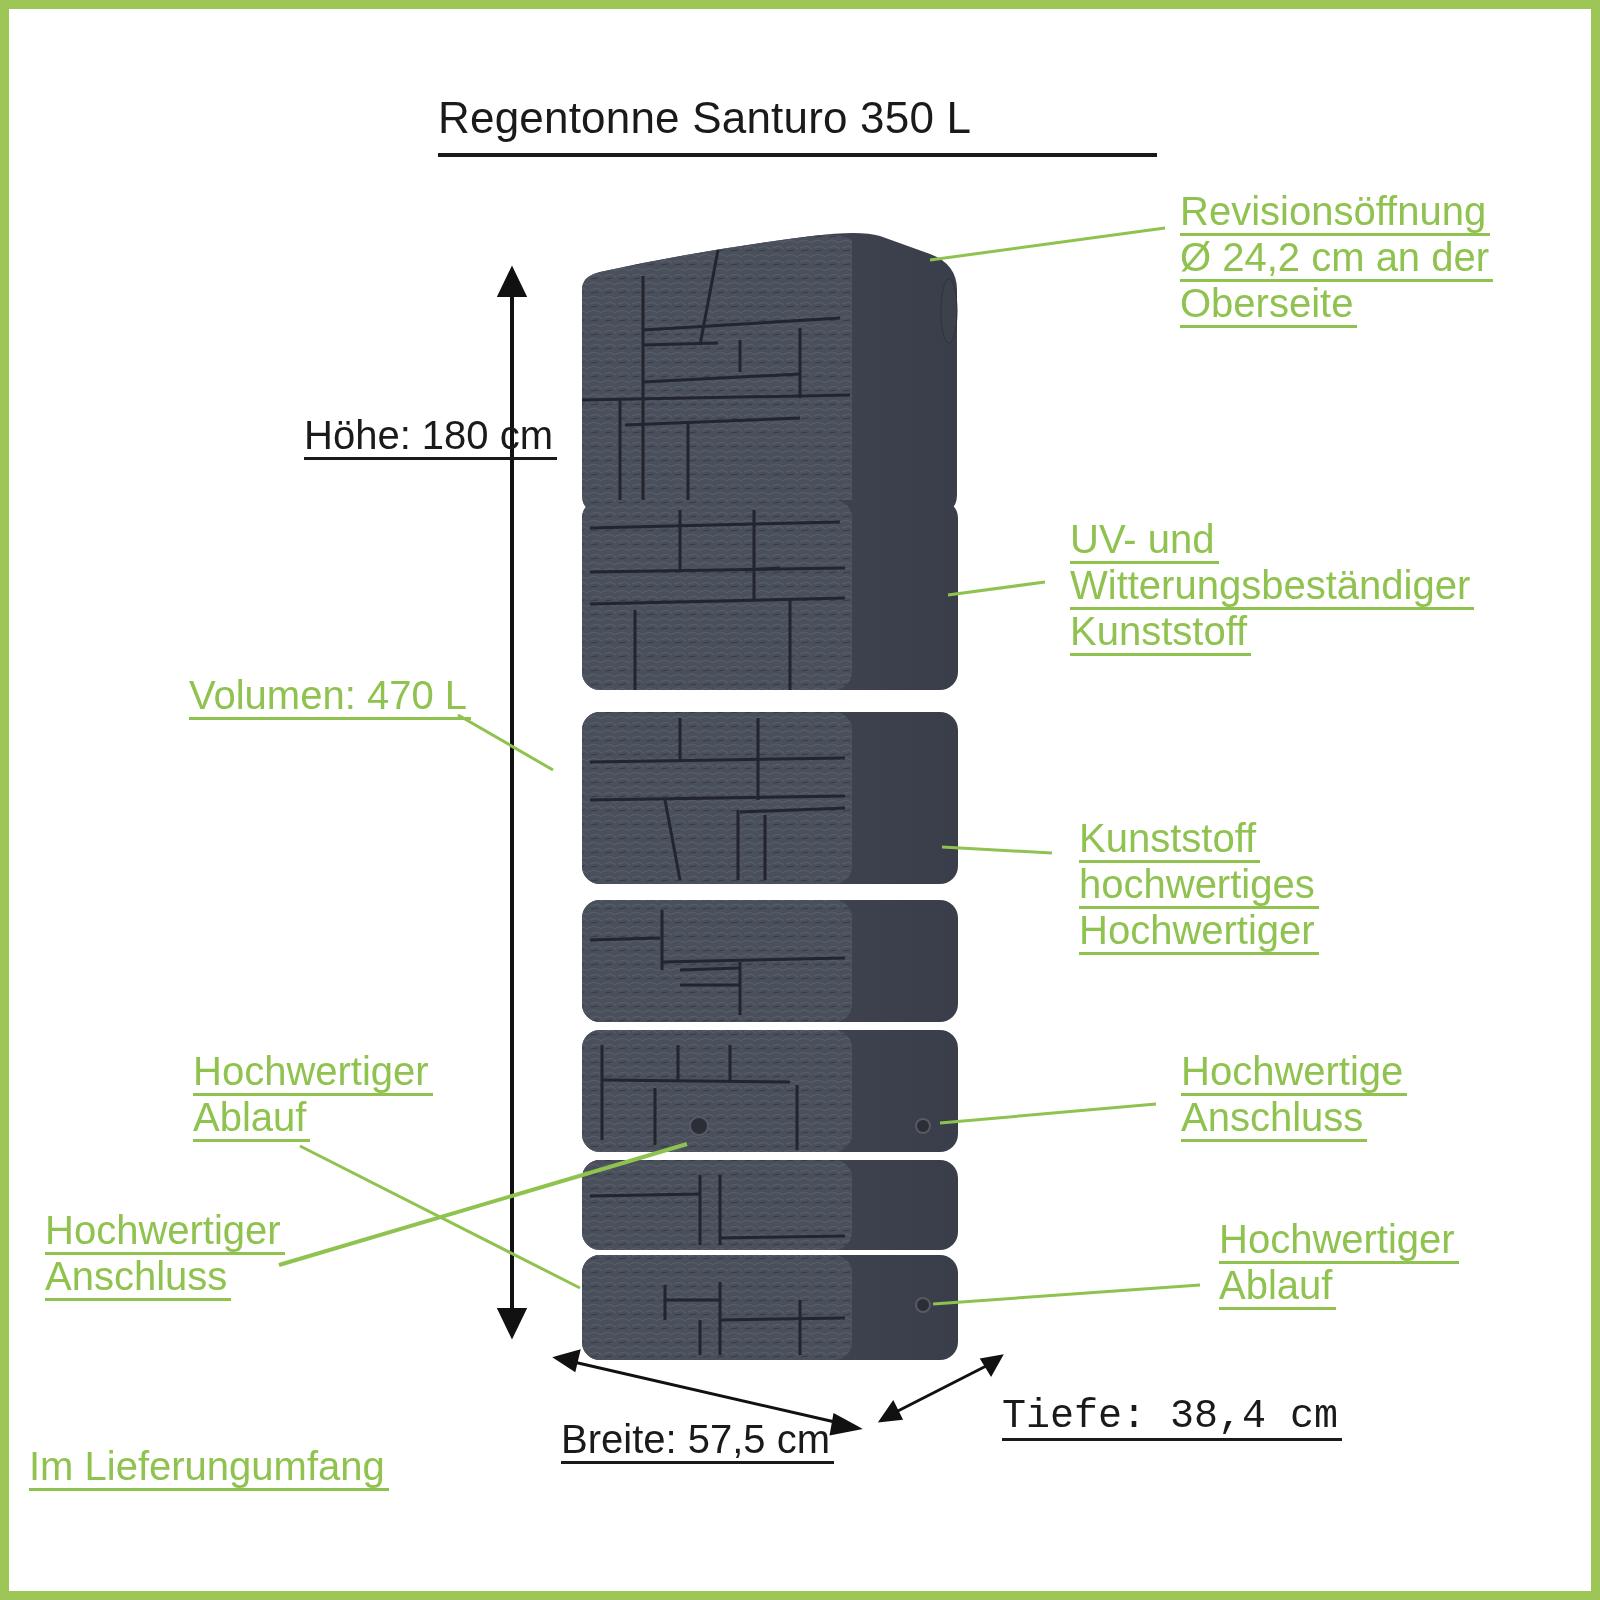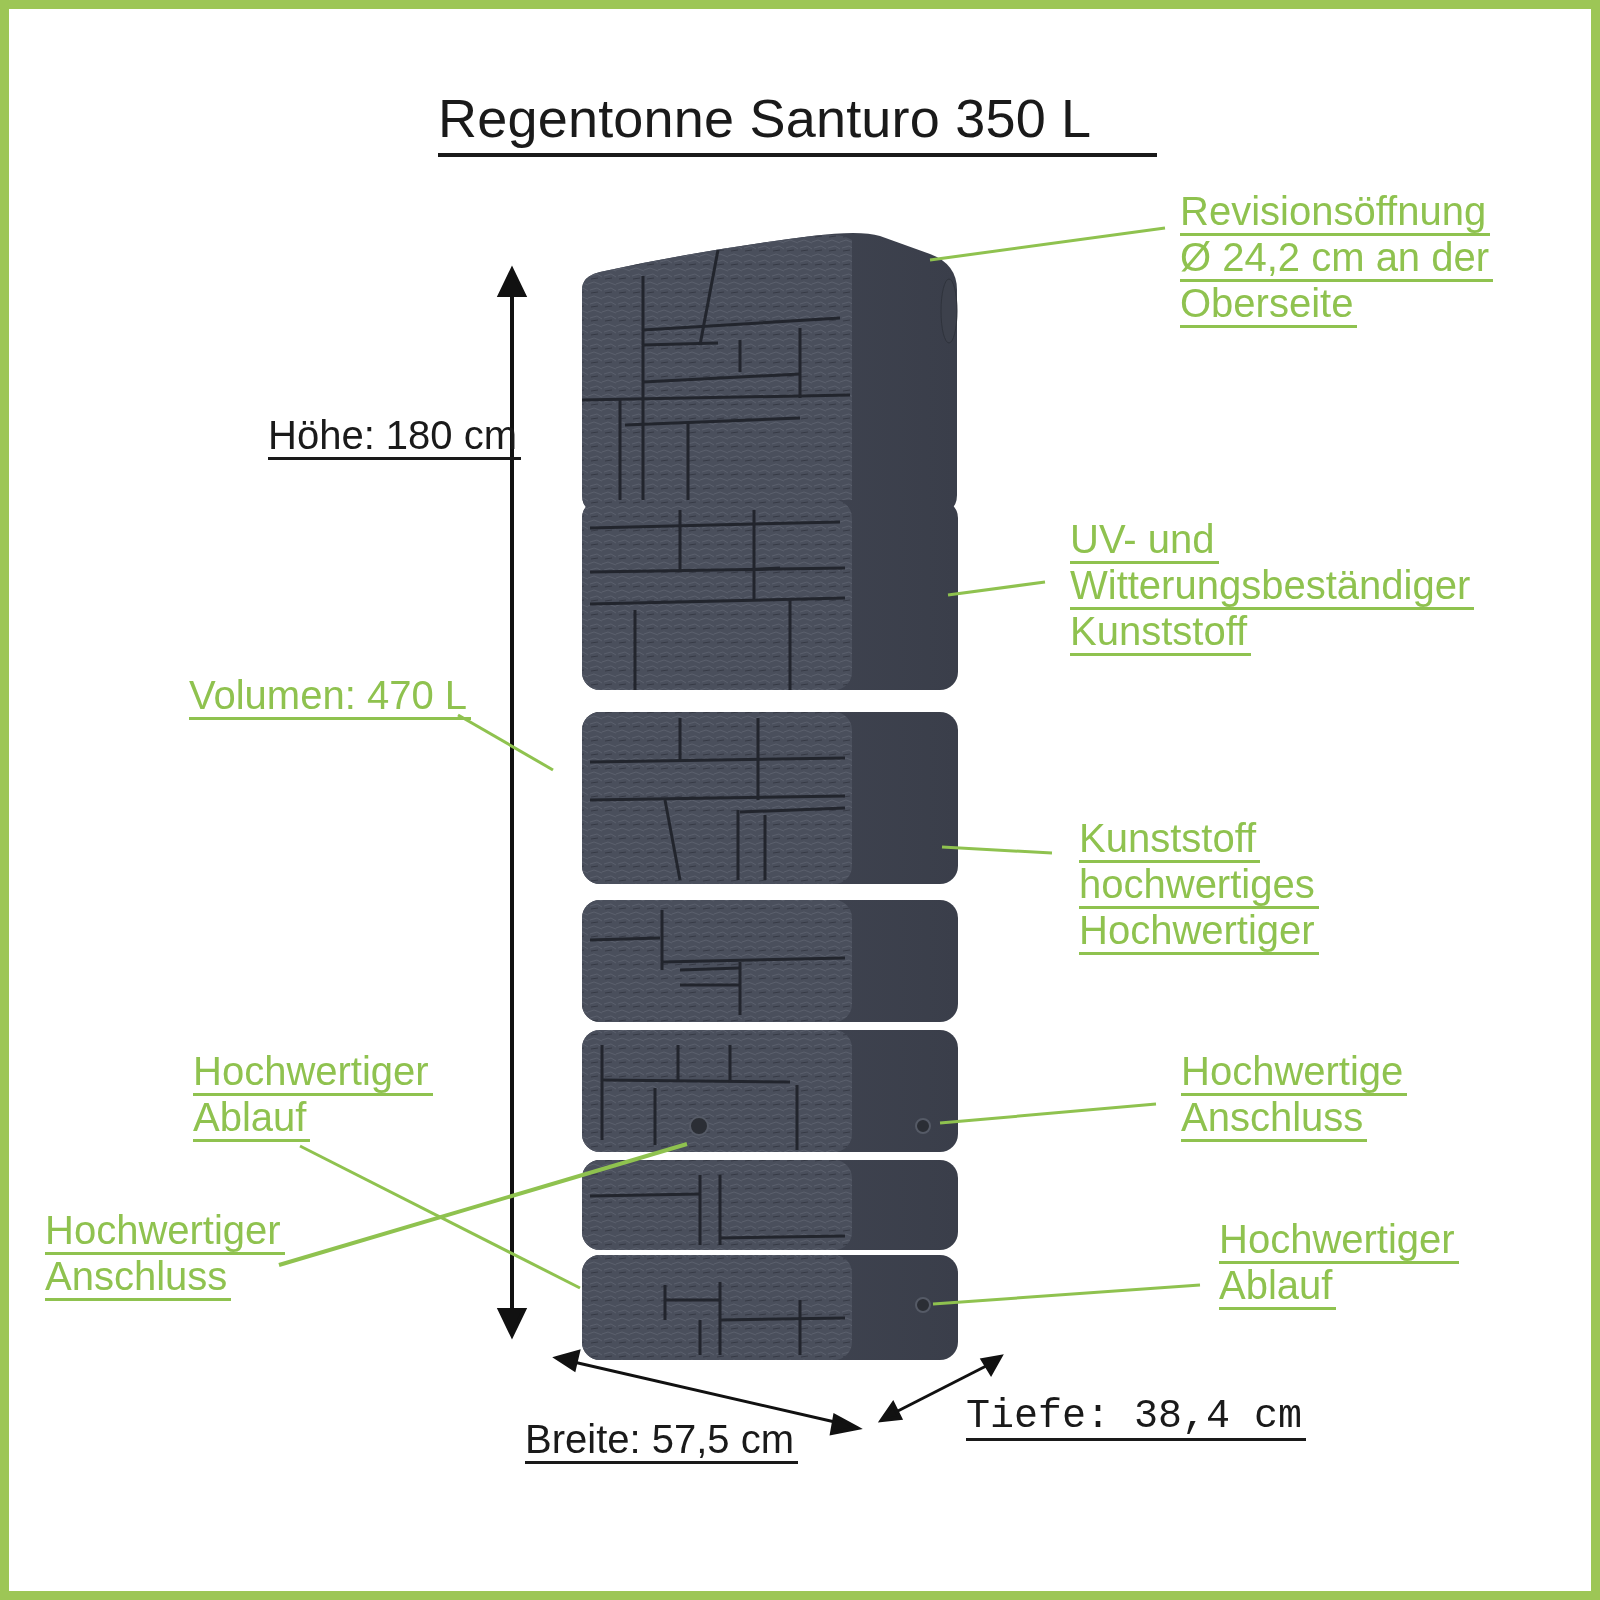--- a/index.html
+++ b/index.html
@@ -1,24 +1,24 @@
 <!DOCTYPE html>
 <html><head>
 <meta charset="utf-8">
 <style>
   html,body{margin:0;padding:0;background:#fff;}
   body{width:1600px;height:1600px;position:relative;overflow:hidden;font-family:"Liberation Sans",sans-serif;}
   .frame{position:absolute;left:0;top:0;width:1600px;height:1600px;box-sizing:border-box;border:9px solid #9dc656;background:#fff;}
-  .title{position:absolute;left:438px;top:88px;font-size:54px;color:#1a1a1a;letter-spacing:0.2px;line-height:60px;}
+  .title{position:absolute;left:438px;top:88px;font-size:44px;color:#1a1a1a;letter-spacing:0.2px;line-height:60px;}
   .title-ul{position:absolute;left:438px;top:153px;width:719px;height:4px;background:#1a1a1a;}
   .lbl{position:absolute;font-size:40px;line-height:43px;white-space:nowrap;}
   .lbl .ln{display:block;width:max-content;border-bottom:3px solid;padding-right:4px;}
   .green{color:#8fc24f;}
   .green .ln{border-color:#8fc24f;}
-  .dark{color:#1a1a1a;}
+  .dark{color:#1a1a1a;margin-left:36px;}
   .dark .ln{border-color:#1a1a1a;}
   svg.over{position:absolute;left:0;top:0;width:1600px;height:1600px;pointer-events:none;}
 </style>
 </head>
 <body>
 
 <div class="frame"></div>
 
 <div class="title">Regentonne Santuro 350 L</div>
 <div class="title-ul"></div>
@@ -208,13 +208,14 @@
   <span class="ln">Hochwertiger</span>
   <span class="ln">Anschluss</span>
 </div>
 
 <div class="lbl green" style="left:1219px;top:1218px;">
   <span class="ln">Hochwertiger</span>
   <span class="ln">Ablauf</span>
 </div>
 
 <div class="lbl green" style="left:29px;top:1445px;">
+  <span class="ln">Im Lieferungumfang</span>
 </div>
 
 </body></html>

